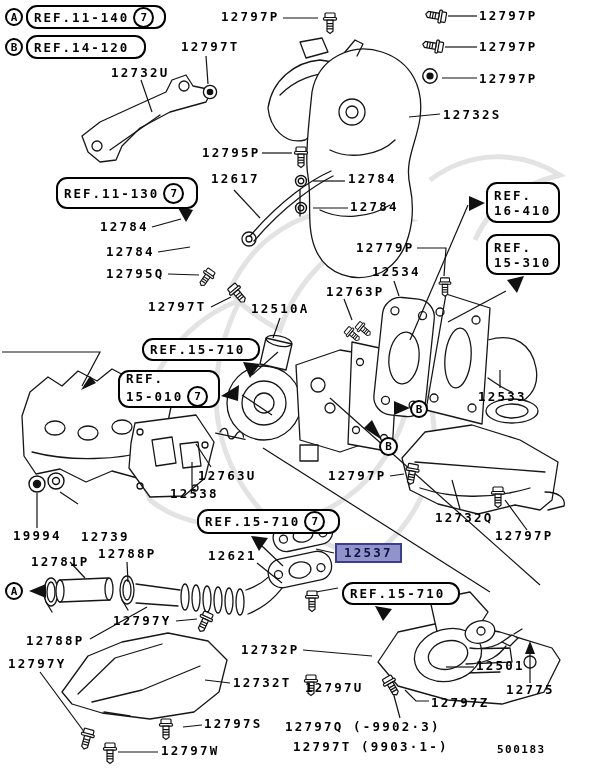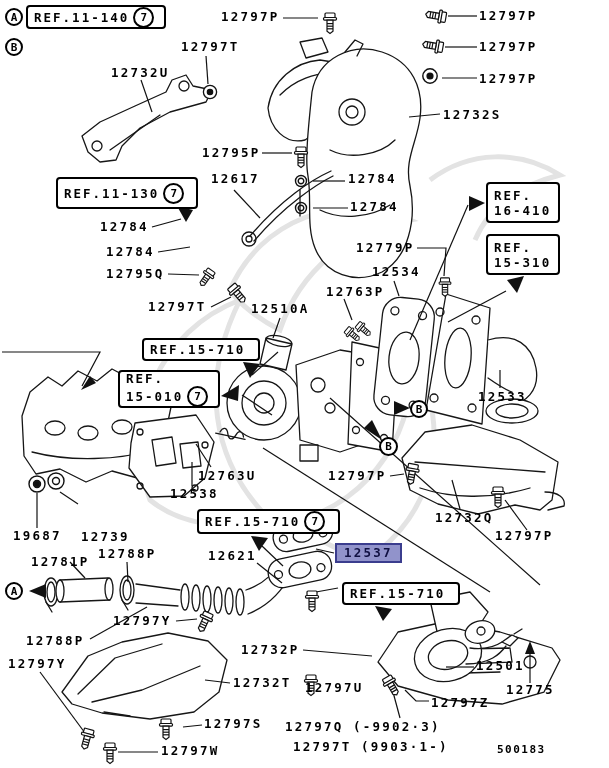--- a/index.html
+++ b/index.html
@@ -1,21 +1,21 @@
 <!DOCTYPE html>
 <html><head>
 <meta charset="utf-8">
 <style>
   html,body{margin:0;padding:0;background:#fff;}
   .stage{position:relative;width:609px;height:768px;background:#fff;overflow:hidden;
          font-family:"DejaVu Sans Mono","Liberation Mono",monospace;}
   svg.art{position:absolute;left:0;top:0;}
   .lbl{position:absolute;font-weight:bold;font-size:12.5px;line-height:14px;
        letter-spacing:2.2px;color:#000;white-space:nowrap;cursor:default;}
-  .refbox{position:absolute;border:2px solid #000;border-radius:4px;background:#fff;
+  .refbox{position:absolute;border:2px solid #000;border-radius:11px;background:#fff;
           font-weight:bold;font-size:12.5px;letter-spacing:2px;color:#000;
           display:flex;align-items:center;justify-content:flex-start;
           padding:1px 6px;box-sizing:border-box;white-space:nowrap;}
   .refbox .badge{display:inline-flex;width:17px;height:17px;border:2px solid #000;border-radius:50%;
           align-items:center;justify-content:center;font-size:11px;letter-spacing:0;
           margin-left:4px;flex:0 0 auto;}
   .refbox.twoline{flex-direction:column;align-items:flex-start;justify-content:center;line-height:15px;}
   .refbox.twoline .row{display:flex;align-items:center;}
   .circ{position:absolute;width:18px;height:18px;border:2px solid #000;border-radius:50%;
         background:#fff;display:flex;align-items:center;justify-content:center;
@@ -330,20 +330,23 @@
     </g>
   </svg>
 
   <div class="circ" style="left:5px;top:8px;">A</div>
   <div class="refbox" style="left:26px;top:5px;width:140px;height:24px;">
     <span>REF.11-140</span>
     <span class="badge">7</span>
   </div>
 
   <div class="circ" style="left:5px;top:38px;">B</div>
+  <div class="refbox" style="left:26px;top:35px;width:120px;height:24px;">
+    <span>REF.14-120</span>
+  </div>
 
   <div class="refbox" style="left:56px;top:177px;width:142px;height:32px;">
     <span>REF.11-130</span>
     <span class="badge">7</span>
   </div>
 
   <div class="refbox twoline" style="left:486px;top:182px;width:74px;height:41px;">
     <span>REF.</span>
     <span>16-410</span>
   </div>
@@ -399,21 +402,21 @@
       <div class="lbl" style="left: 356px; top: 241px;">12779P</div>
       <div class="lbl" style="left: 372px; top: 265px;">12534</div>
       <div class="lbl" style="left: 326px; top: 285px;">12763P</div>
       <div class="lbl" style="left: 148px; top: 300px;">12797T</div>
       <div class="lbl" style="left: 251px; top: 302px;">12510A</div>
       <div class="lbl" style="left: 478px; top: 390px;">12533</div>
       <div class="lbl" style="left: 198px; top: 469px;">12763U</div>
       <div class="lbl" style="left: 170px; top: 487px;">12538</div>
       <div class="lbl" style="left: 328px; top: 469px;">12797P</div>
       <div class="lbl" style="left: 81px; top: 497px; margin-top: 33px;">12739</div>
-      <div class="lbl" style="left: 13px; top: 529px;">19687</div>
+      <div class="lbl" style="left: 13px; top: 529px;">19994</div>
       <div class="lbl" style="left: 435px; top: 511px;">12732Q</div>
       <div class="lbl" style="left: 495px; top: 529px;">12797P</div>
       <div class="lbl" style="left: 208px; top: 549px;">12621</div>
       <div class="lbl" style="left: 7px; top: 555px; margin-left: 24px;">12781P</div>
       <div class="lbl" style="left: 98px; top: 547px;">12788P</div>
       <div class="lbl" style="left: 113px; top: 614px;">12797Y</div>
       <div class="lbl" style="left: 26px; top: 634px;">12788P</div>
       <div class="lbl" style="left: 8px; top: 657px;">12797Y</div>
       <div class="lbl" style="left: 305px; top: 650px; margin-top: 31px;">12797U</div>
       <div class="lbl" style="left: 241px; top: 643px;">12732P</div>

